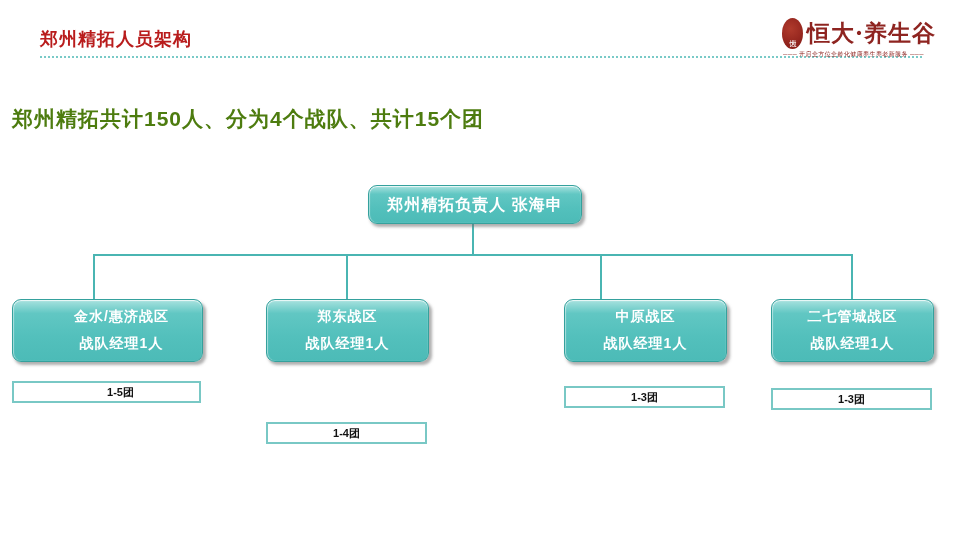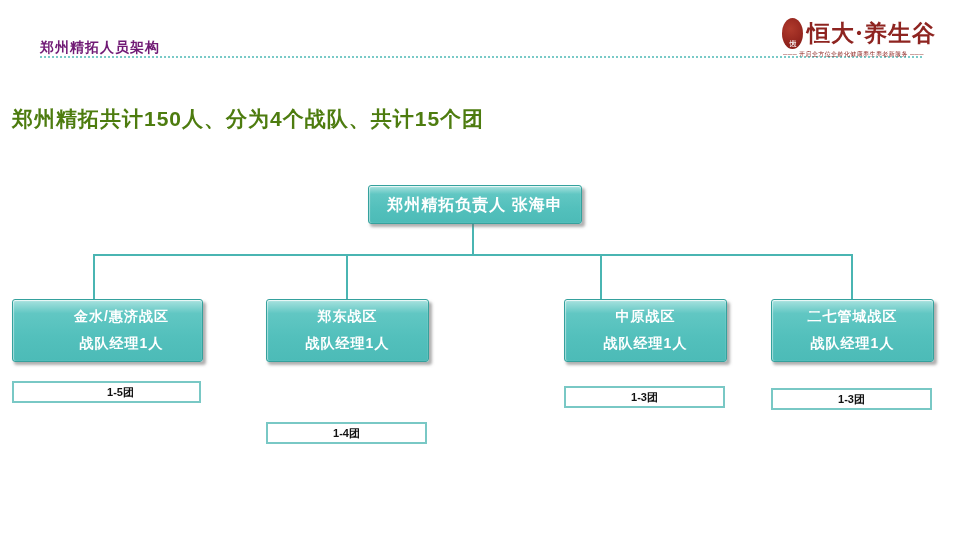--- a/index.html
+++ b/index.html
@@ -4,21 +4,21 @@
 <style>
   html,body{margin:0;padding:0;background:#e9e9e9;}
   .slide{
     position:relative;width:960px;height:540px;margin:0 auto;
     background:#ffffff;overflow:hidden;
     font-family:"Liberation Sans",sans-serif;
   }
   
   .page-title{
     position:absolute;left:40px;top:27px;
-    font-size:14px;font-weight:bold;color:#701a75;letter-spacing:1px;margin-top:12px;
+    font-size:18px;font-weight:bold;color:#b91c1c;letter-spacing:1px;
   }
   .dotted-rule{
     position:absolute;left:40px;top:56px;width:883px;height:2px;
     background:repeating-linear-gradient(to right,#79cac7 0,#79cac7 2px,transparent 2px,transparent 4px);
   }
   .logo{position:absolute;right:24px;top:18px;width:165px;text-align:center;}
   .logo-row{display:flex;align-items:center;justify-content:flex-end;}
   .seal{
     width:21px;height:31px;border-radius:50%;
     background:radial-gradient(circle at 40% 35%,#b03a2c,#8e211b 70%);
@@ -39,21 +39,21 @@
     font-size:21px;line-height:30px;font-weight:bold;color:#4d7c0f;letter-spacing:1px;
   }
   
   .line{position:absolute;background:#4ab5b2;}
   .v-root{left:472px;top:222px;width:2px;height:34px;}
   .h-main{left:93px;top:254px;width:760px;height:2px;}
   .v-drop{top:254px;width:2px;height:45px;}
   .v-d0{left:93px;} .v-d1{left:346px;} .v-d2{left:600px;} .v-d3{left:851px;}
   
   .tealbox{
-    position:absolute;border:1px solid #35a19d;border-radius:3px;
+    position:absolute;border:1px solid #35a19d;border-radius:9px;
     background:linear-gradient(180deg,#a9e2df 0%,#61c7c3 22%,#53c0bc 60%,#4cbbb7 100%);
     box-shadow:inset 0 1px 1px rgba(255,255,255,.8),inset 1px 0 1px rgba(255,255,255,.45),
                2.5px 3px 3px rgba(110,110,110,.55);
     color:#ffffff;font-weight:bold;text-align:center;
   }
   .root-box{
     left:368px;top:185px;width:212px;height:37px;
     font-size:16px;line-height:37px;letter-spacing:1px;
   }
   .team-box{

